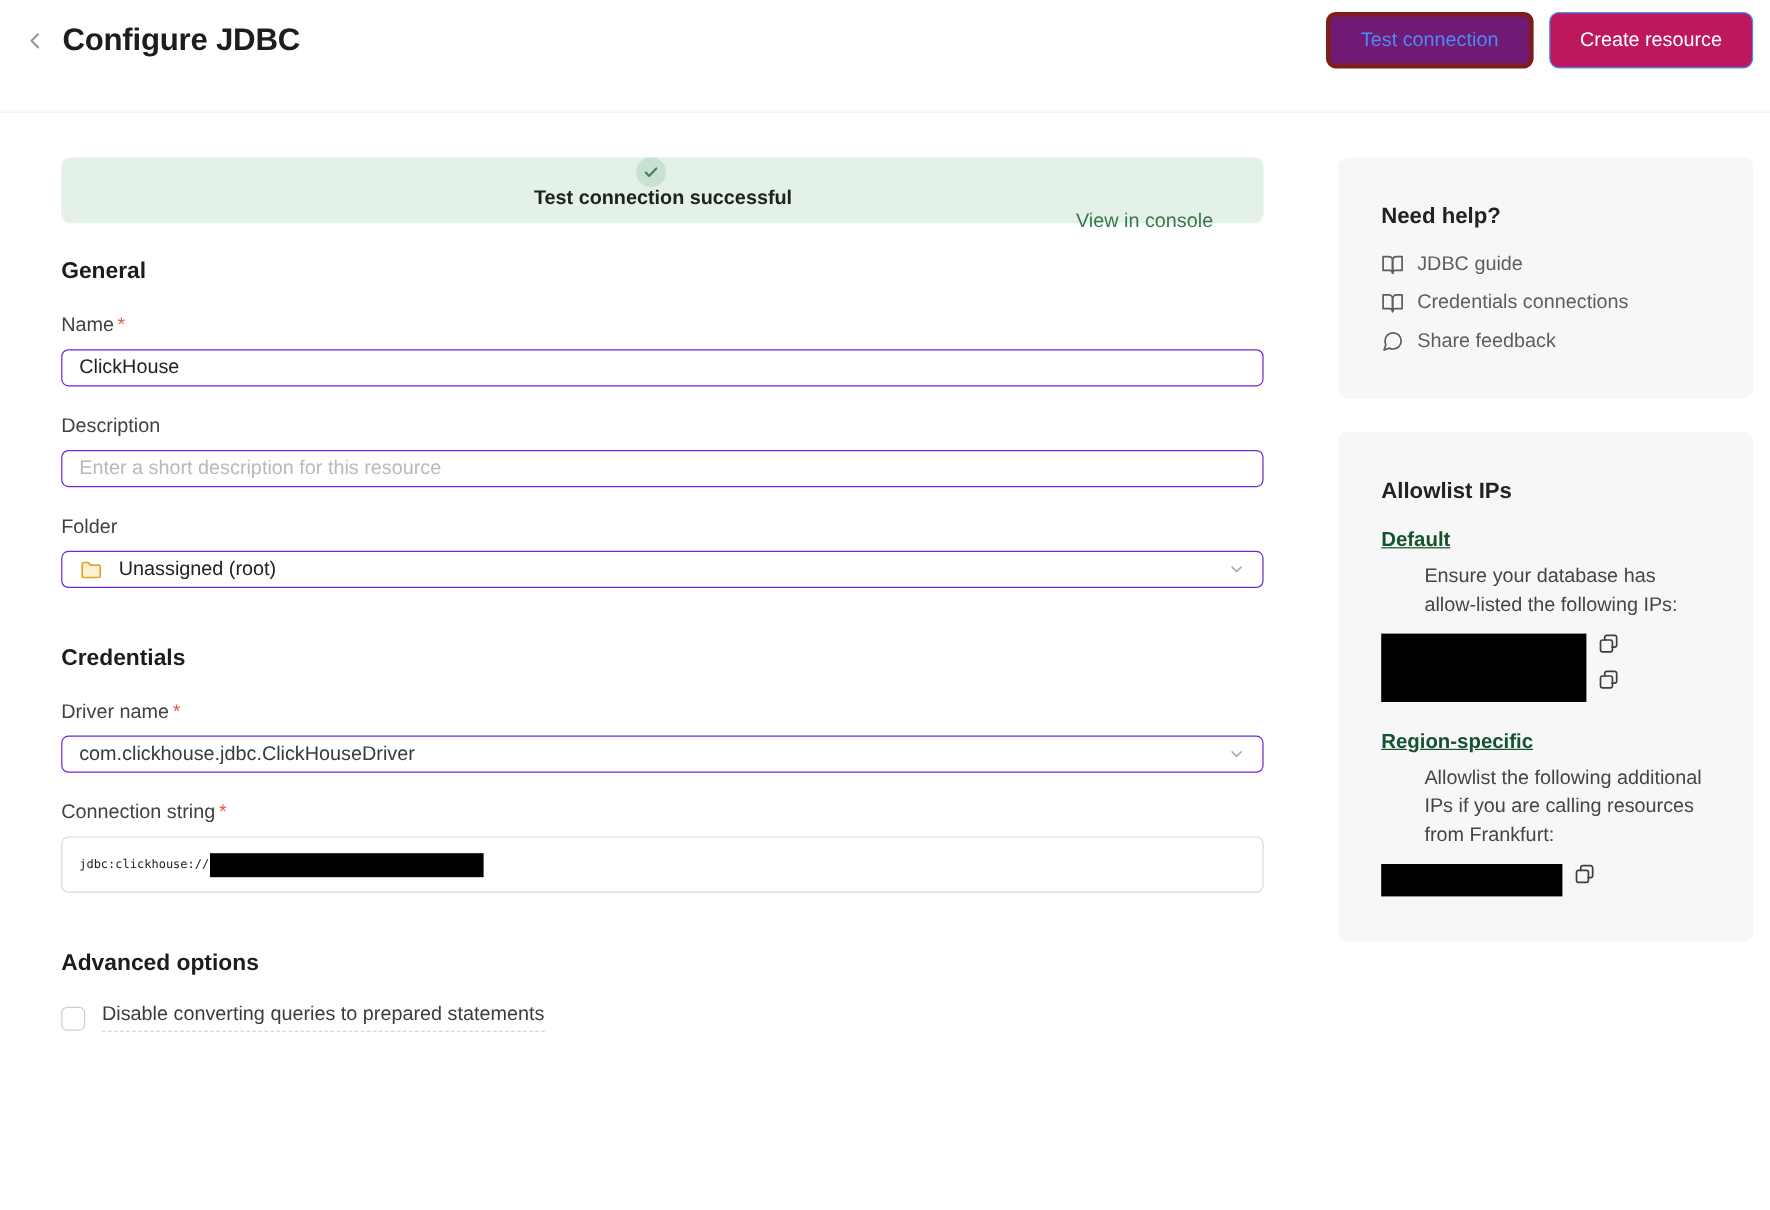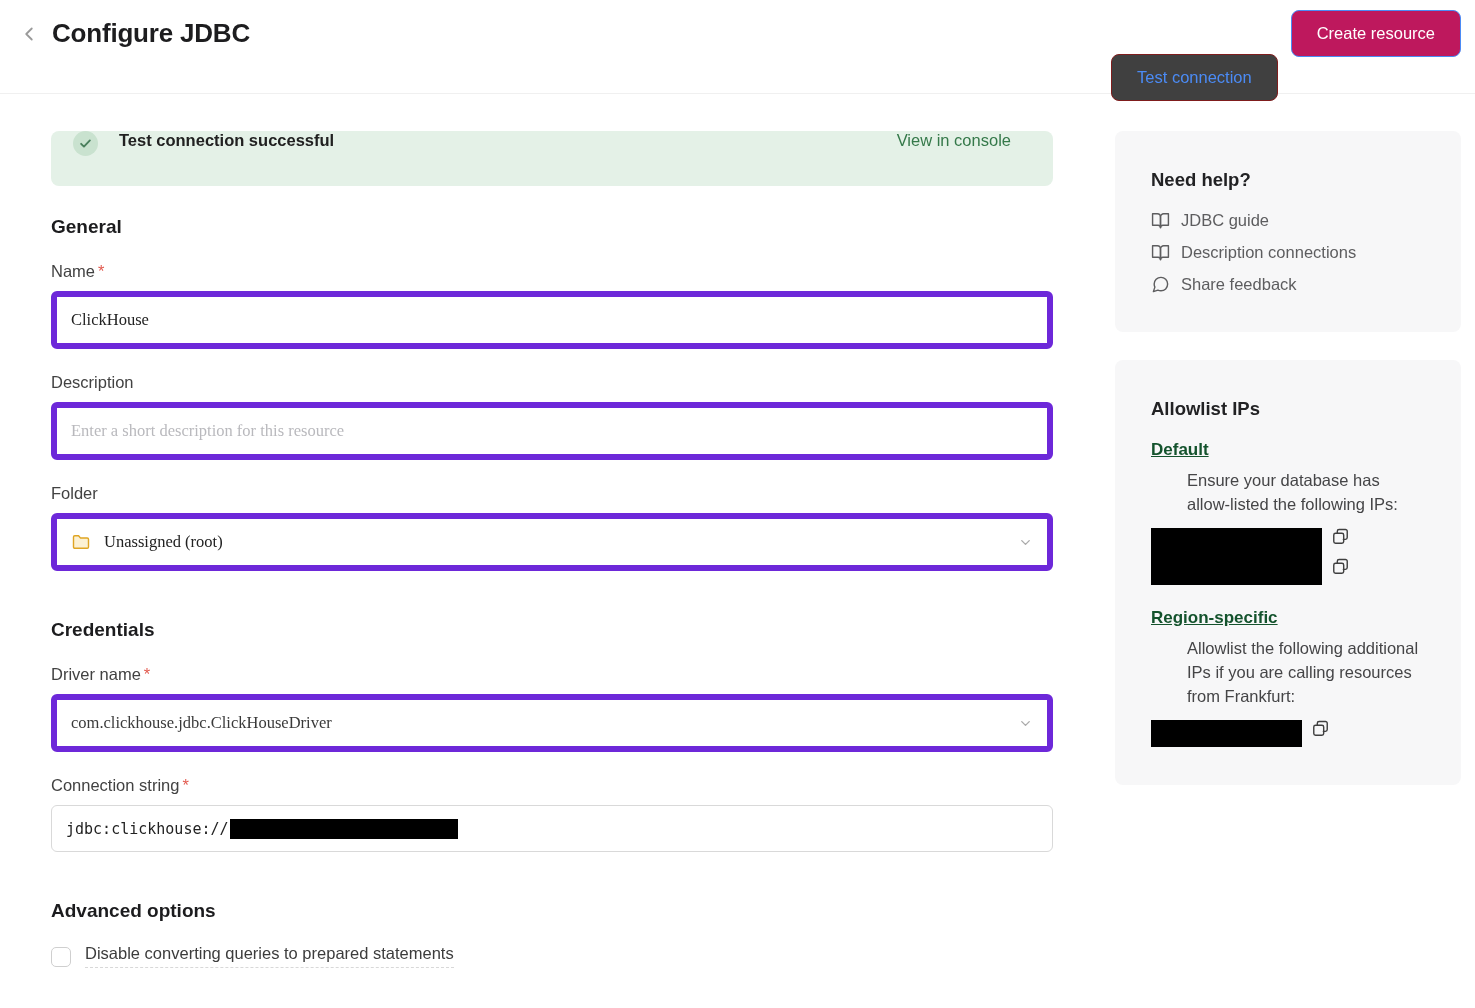--- a/index.html
+++ b/index.html
@@ -23,61 +23,61 @@
     width: 26px; height: 26px; display: flex; align-items: center; justify-content: center;
     color: #9a9a9a; margin-right: 10px;
   }
   .page-title { font-size: 26px; font-weight: 700; color: #1d1d1f; letter-spacing: -0.2px; }
   .header-actions { margin-left: auto; display: flex; gap: 13px; }
   .btn {
     height: 47px; border-radius: 8px; font-size: 16.5px; font-weight: 500;
     font-family: "Liberation Sans", sans-serif; cursor: pointer;
     padding: 0 25px;
   }
-  .btn-secondary { background: #404040; border: 1px solid #7f1d1d; color: #4b8bf5; margin-top: 44px; }
+  .btn-secondary { background: #701a75; border: 4px solid #7f1d1d; color: #4b8bf5; }
   .btn-primary { background: #be185d; border: 1px solid #4b8bf5; color: #ffffff; }
 
   
   .content { display: flex; padding: 37px 0 0 51px; }
   .main-col { width: 1002px; flex: none; }
   .side-col { width: 346px; flex: none; margin-left: 62px; }
 
   
   .banner {
     height: 55px; background: #e4f1e7; border-radius: 8px;
-    display: flex; align-items: flex-start; padding: 0 42px 0 22px;
+    display: flex; align-items: center; padding: 0 42px 0 22px; flex-direction: column;
   }
   .check-circle {
     width: 25px; height: 25px; border-radius: 50%;
     background: #c9e2cf; display: flex; align-items: center; justify-content: center;
     flex: none;
   }
   .banner-msg { margin-left: 21px; font-size: 16.5px; font-weight: 700; color: #212121; }
   .banner-link { margin-left: auto; font-size: 16.5px; color: #35794a; text-decoration: none; cursor: pointer; }
 
   
   .section-heading { font-size: 19px; font-weight: 700; color: #1c1c1e; margin-top: 30px; }
   .section-heading.spaced { margin-top: 48px; }
   .field-label { display: block; margin-top: 24px; font-size: 16.5px; color: #424242; }
   .req { color: #e25a4f; margin-left: 3px; }
   .text-input, .select-box {
-    margin-top: 10px; width: 100%; height: 58px;
-    border: 6px solid #6d28d9; border-radius: 6px; background: #ffffff;
+    margin-top: 10px; width: 100%; height: 31px;
+    border: 1px solid #6d28d9; border-radius: 6px; background: #ffffff;
     font-size: 16.5px; color: #222222; padding: 0 14px;
-    font-family: Liberation Serif, serif;
+    font-family: Liberation Sans, sans-serif;
   }
   .text-input::placeholder { color: #b9b9bd; opacity: 1; }
   .select-box { display: flex; align-items: center; cursor: pointer; }
   .select-box .chev { margin-left: auto; color: #ababab; display: flex; }
   .folder-glyph { display: flex; margin-right: 13px; }
   .mono-input {
     margin-top: 10px; width: 100%; height: 47px;
     border: 1px solid #d9d9d9; border-radius: 6px;
     display: flex; align-items: center; padding: 0 14px;
-    font-family: "DejaVu Sans Mono", monospace; font-size: 15px; color: #222222;
+    font-family: "DejaVu Sans Mono", monospace; font-size: 10px; color: #222222;
   }
   .redacted { background: #000000; display: inline-block; }
   .redacted-conn { width: 228px; height: 20px; margin-left: 1px; }
 
   .checkbox-row { display: flex; align-items: center; margin-top: 22px; }
   .checkbox-row + .checkbox-row { margin-top: 20px; }
   .checkbox {
     width: 20px; height: 20px; border: 1.5px solid #cfcfcf; border-radius: 5px;
     background: #ffffff; flex: none; cursor: pointer; margin-top: 1px;
   }
@@ -208,21 +208,21 @@
           </span>
           <span>JDBC guide</span>
         </a>
         <a class="help-link">
           <span class="icn">
             <svg width="19" height="19" viewBox="0 0 24 24" fill="none" stroke="currentColor" stroke-width="1.8" stroke-linecap="round" stroke-linejoin="round">
                 <path d="M2 3.5h6a4 4 0 0 1 4 4V21a3 3 0 0 0-3-3H2z"></path>
                 <path d="M22 3.5h-6a4 4 0 0 0-4 4V21a3 3 0 0 1 3-3h7z"></path>
               </svg>
           </span>
-          <span>Description connections</span>
+          <span>Credentials connections</span>
         </a>
         <a class="help-link">
           <span class="icn">
             <svg width="19" height="19" viewBox="0 0 24 24" fill="none" stroke="currentColor" stroke-width="1.8" stroke-linecap="round" stroke-linejoin="round">
                 <path d="M21 11.5a8.38 8.38 0 0 1-8.5 8.5 8.5 8.5 0 0 1-3.8-.9L3 21l1.9-5.7a8.38 8.38 0 0 1-.9-3.8 8.5 8.5 0 0 1 8.5-8.5 8.38 8.38 0 0 1 8.5 8.5z"></path>
               </svg>
           </span>
           <span>Share feedback</span>
         </a>
       </div>

